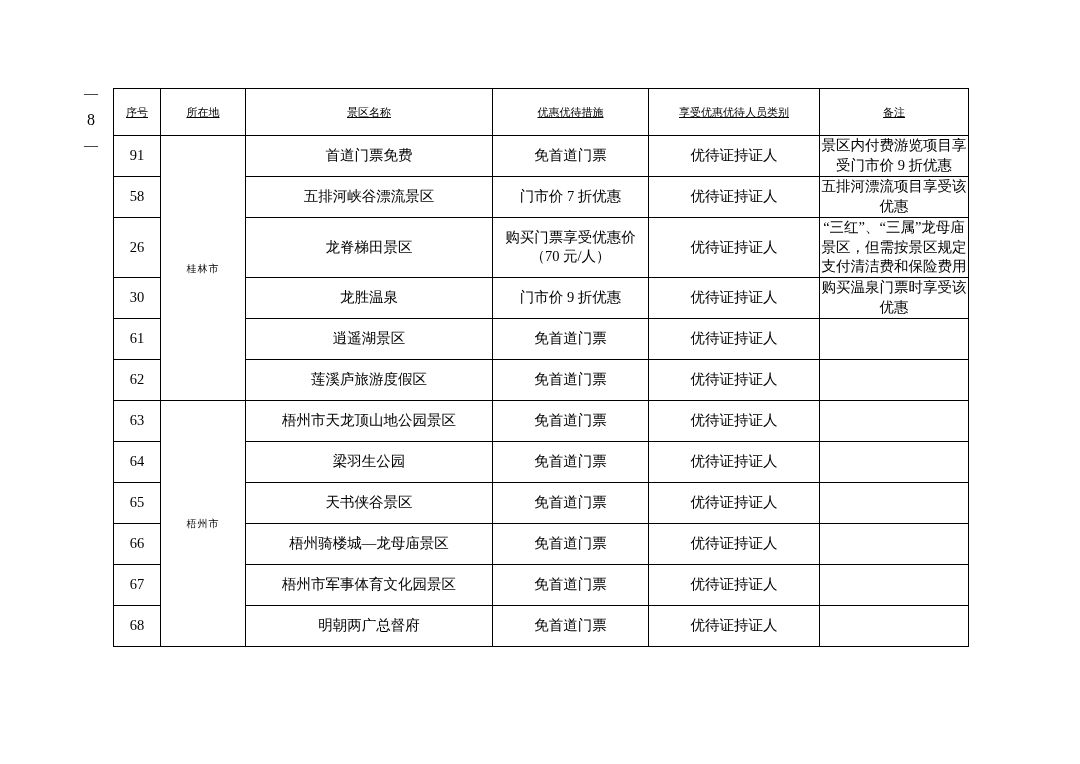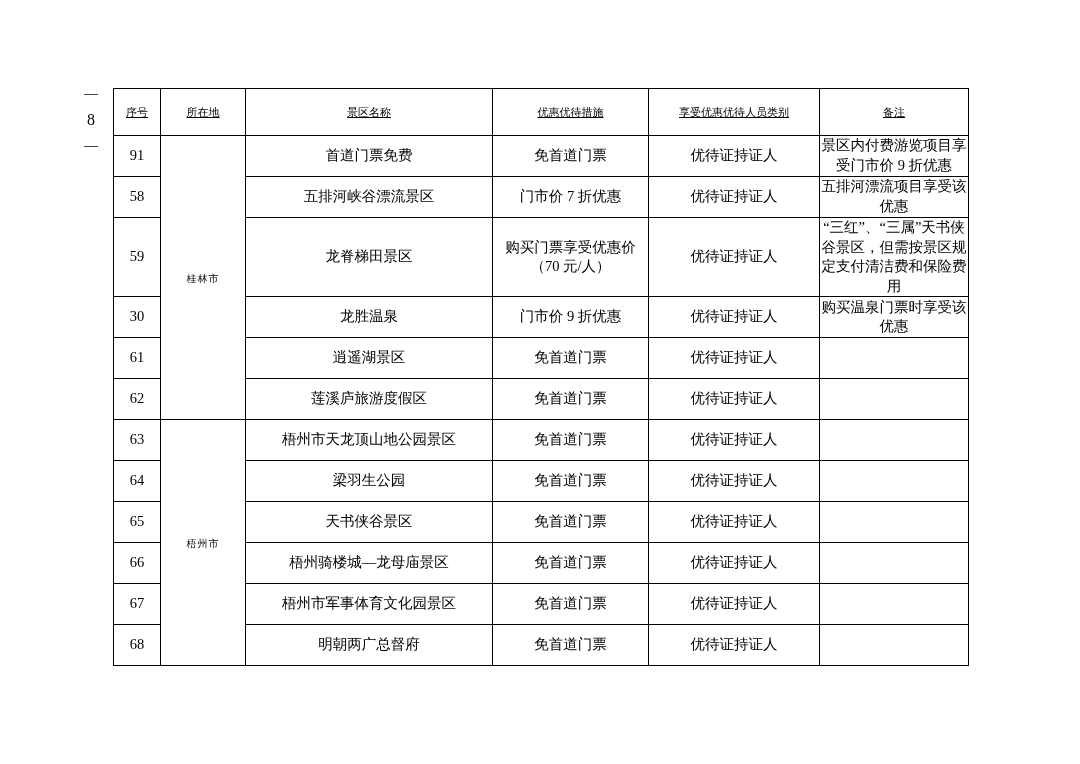--- a/index.html
+++ b/index.html
@@ -136,25 +136,25 @@
 
       <tr>
         <td class="c-idx">58</td>
         <td class="c-name">五排河峡谷漂流景区</td>
         <td class="c-measure">门市价 7 折优惠</td>
         <td class="c-category">优待证持证人</td>
         <td class="c-remark remark-text">五排河漂流项目享受该优惠</td>
       </tr>
 
       <tr class="row-tall">
-        <td class="c-idx">59</td>
+        <td class="c-idx">26</td>
         <td class="c-name">龙脊梯田景区</td>
         <td class="c-measure measure-two">购买门票享受优惠价（70 元/人）</td>
         <td class="c-category">优待证持证人</td>
-        <td class="c-remark remark-text">“三红”、“三属”天书侠谷景区，但需按景区规定支付清洁费和保险费用</td>
+        <td class="c-remark remark-text">“三红”、“三属”龙母庙景区，但需按景区规定支付清洁费和保险费用</td>
       </tr>
 
       <tr>
         <td class="c-idx">30</td>
         <td class="c-name">龙胜温泉</td>
         <td class="c-measure">门市价 9 折优惠</td>
         <td class="c-category">优待证持证人</td>
         <td class="c-remark remark-text">购买温泉门票时享受该优惠</td>
       </tr>
 

